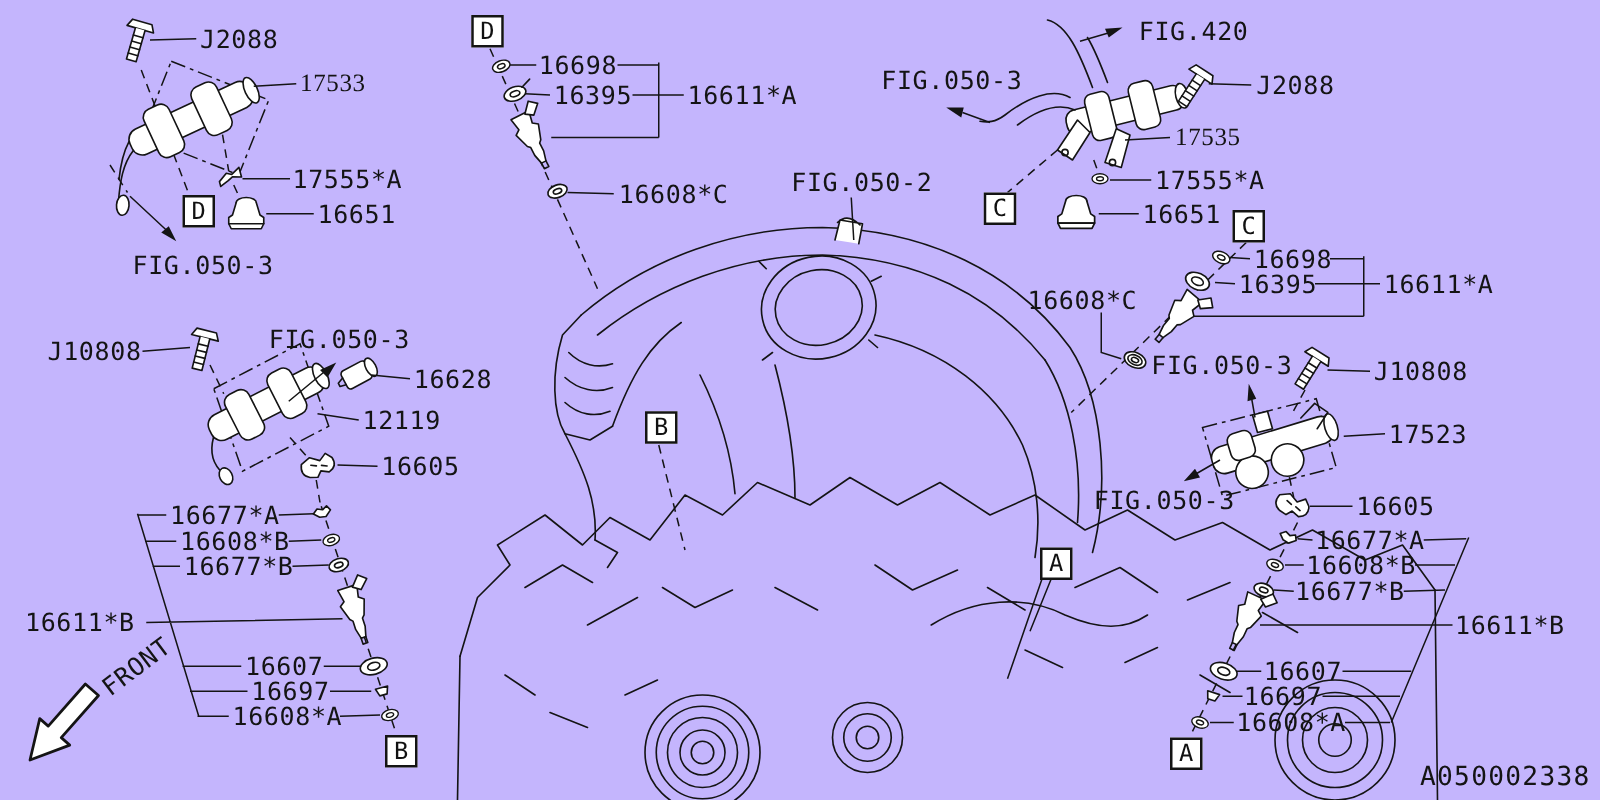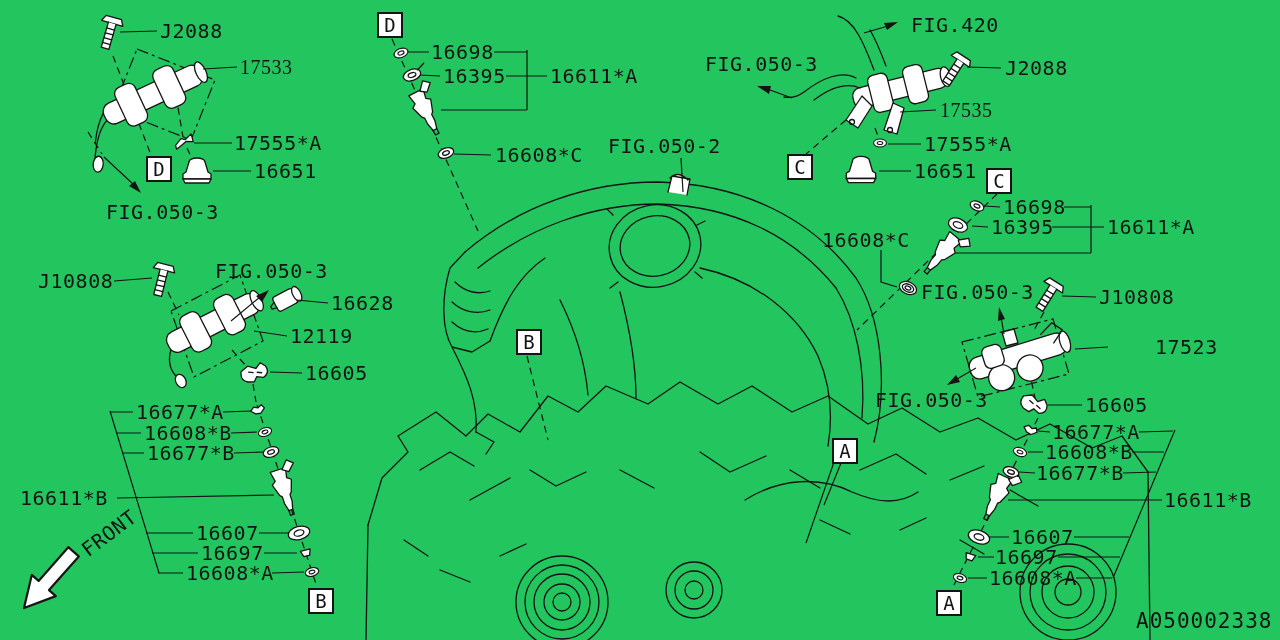--- a/index.html
+++ b/index.html
@@ -1,17 +1,17 @@
 <!DOCTYPE html>
 <html><head>
 <meta charset="utf-8">
 <style>
   html,body{margin:0;padding:0;background:#e8e8e8;}
   .stage{
-    position:relative;width:1280px;height:640px;background:#22c55e;
+    position:relative;width:1280px;height:640px;background:#c4b5fd;
     font-family:"DejaVu Sans Mono", "Liberation Mono", monospace;
     color:#111;overflow:hidden;
   }
   .stage svg{position:absolute;left:0;top:0;}
   .lbl{
     position:absolute;transform:translateY(-50%);
     font-size:20px;line-height:1;letter-spacing:0.5px;white-space:nowrap;
     color:#141414;
   }
   .lbl.rot{transform-origin:0 50%;}
@@ -259,21 +259,21 @@
 <div id="labels">
       <div class="lbl" style="left: 160px; top: 31px;">J2088</div>
       <div class="lbl" style="left: 240px; top: 67px; font-family: Liberation Serif, serif;">17533</div>
       <div class="lbl" style="left: 234px; top: 143px;">17555*A</div>
       <div class="lbl" style="left: 254px; top: 171px;">16651</div>
       <div class="lbl" style="left: 106px; top: 212px;">FIG.050-3</div>
       <div class="lbl" style="left: 431px; top: 52px;">16698</div>
       <div class="lbl" style="left: 443px; top: 76px;">16395</div>
       <div class="lbl" style="left: 550px; top: 76px;">16611*A</div>
       <div class="lbl" style="left: 495px; top: 155px;">16608*C</div>
-      <div class="lbl" style="left: 608px; top: 146px;">FIG.050-2</div>
+      <div class="lbl" style="left: 633px; top: 146px;">FIG.050-2</div>
       <div class="lbl" style="left: 911px; top: 25px;">FIG.420</div>
       <div class="lbl" style="left: 705px; top: 64px;">FIG.050-3</div>
       <div class="lbl" style="left: 1005px; top: 68px;">J2088</div>
       <div class="lbl" style="left: 940px; top: 110px; font-family: Liberation Serif, serif;">17535</div>
       <div class="lbl" style="left: 924px; top: 144px;">17555*A</div>
       <div class="lbl" style="left: 914px; top: 171px;">16651</div>
       <div class="lbl" style="left: 1003px; top: 207px;">16698</div>
       <div class="lbl" style="left: 991px; top: 227px;">16395</div>
       <div class="lbl" style="left: 1107px; top: 227px;">16611*A</div>
       <div class="lbl" style="left: 822px; top: 240px;">16608*C</div>
@@ -284,21 +284,21 @@
       <div class="lbl" style="left: 305px; top: 373px;">16605</div>
       <div class="lbl" style="left: 136px; top: 412px;">16677*A</div>
       <div class="lbl" style="left: 144px; top: 433px;">16608*B</div>
       <div class="lbl" style="left: 147px; top: 453px;">16677*B</div>
       <div class="lbl" style="left: 20px; top: 498px;">16611*B</div>
       <div class="lbl" style="left: 196px; top: 533px;">16607</div>
       <div class="lbl" style="left: 201px; top: 553px;">16697</div>
       <div class="lbl" style="left: 186px; top: 573px;">16608*A</div>
       <div class="lbl" style="left: 921px; top: 292px;">FIG.050-3</div>
       <div class="lbl" style="left: 1099px; top: 297px;">J10808</div>
-      <div class="lbl" style="left: 1111px; top: 347px; margin-left: 44px;">17523</div>
+      <div class="lbl" style="left: 1111px; top: 347px;">17523</div>
       <div class="lbl" style="left: 875px; top: 400px;">FIG.050-3</div>
       <div class="lbl" style="left: 1085px; top: 405px;">16605</div>
       <div class="lbl" style="left: 1052px; top: 432px;">16677*A</div>
       <div class="lbl" style="left: 1045px; top: 452px;">16608*B</div>
       <div class="lbl" style="left: 1036px; top: 473px;">16677*B</div>
       <div class="lbl" style="left: 1164px; top: 500px;">16611*B</div>
       <div class="lbl" style="left: 1011px; top: 537px;">16607</div>
       <div class="lbl" style="left: 995px; top: 557px;">16697</div>
       <div class="lbl" style="left: 989px; top: 578px;">16608*A</div>
       <div class="lbl rot" style="left: 84px; top: 552px; transform: translateY(-50%) rotate(-37deg);">FRONT</div>

